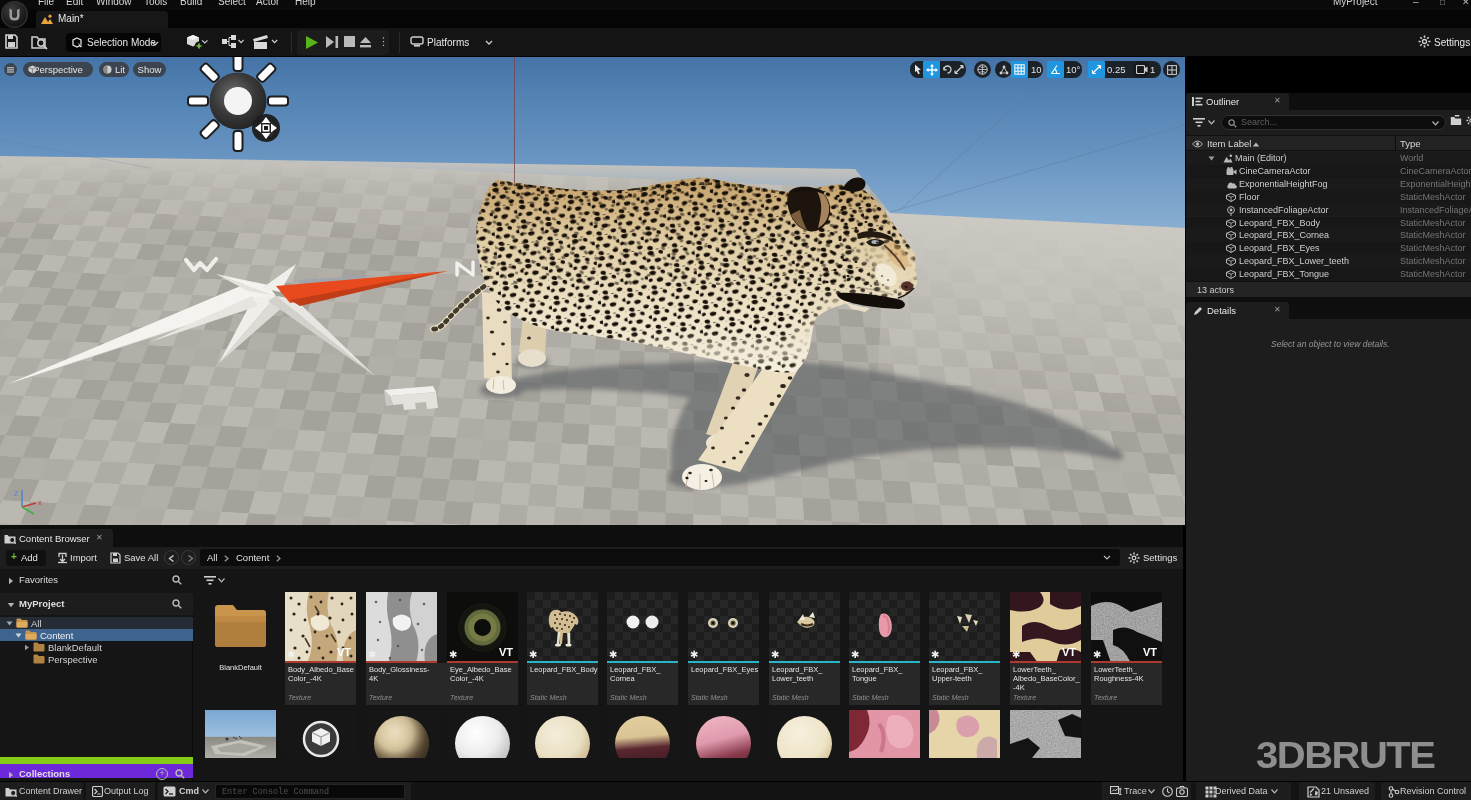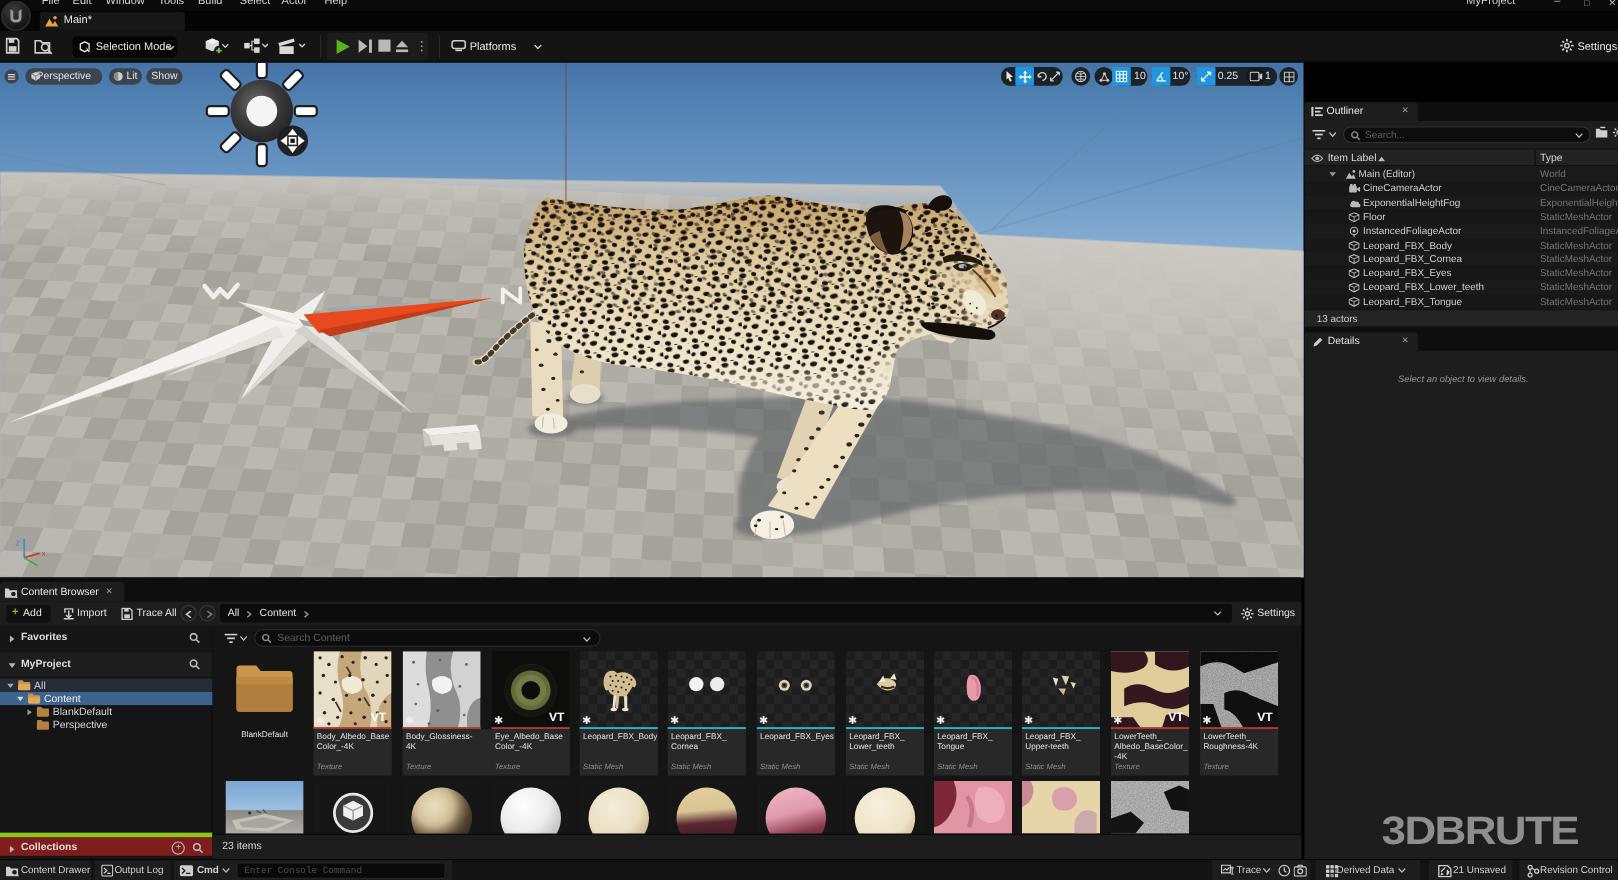--- a/index.html
+++ b/index.html
@@ -727,21 +727,21 @@
     <svg class="abs" style="left:57px;top:5px" width="11" height="12" viewBox="0 0 11 12">
         <path d="M2 5 V1.5 h7 V5 M5.5 3 V9 M3 7 l2.5 2.5 L8 7" stroke="#cfcfcf" stroke-width="1.3" fill="none"></path>
         <path d="M1 10.5 h9" stroke="#cfcfcf" stroke-width="1.3"></path>
       </svg>
     <span class="txt" style="left:70px;top:5px;font-size:9.5px;color:#e0e0e0">Import</span>
     <svg class="abs" style="left:110px;top:5px" width="11" height="12" viewBox="0 0 11 12">
         <path d="M1 1 h7 l2 2 v8 h-9 z" fill="none" stroke="#cfcfcf" stroke-width="1.2"></path>
         <rect x="3" y="6.5" width="5" height="3.5" fill="#cfcfcf"></rect>
         <rect x="3" y="1" width="4" height="3" fill="#cfcfcf"></rect>
       </svg>
-    <span class="txt" style="left:124px;top:5px;font-size:9.5px;color:#e0e0e0">Trace All</span>
+    <span class="txt" style="left:124px;top:5px;font-size:9.5px;color:#e0e0e0">Save All</span>
     <div class="abs" style="left:164px;top:3px;width:15px;height:15px;border:1px solid #3a3a3a;border-radius:50%">
         <svg style="position:absolute;left:3px;top:4px" width="7" height="7" viewBox="0 0 7 7">
           <path d="M5.5 0.5 L1.5 3.5 L5.5 6.5" stroke="#c9c9c9" stroke-width="1.4" fill="none"></path>
         </svg>
       </div>
     <div class="abs" style="left:181px;top:3px;width:15px;height:15px;border:1px solid #3a3a3a;border-radius:50%">
         <svg style="position:absolute;left:5px;top:4px" width="7" height="7" viewBox="0 0 7 7">
           <path d="M1.5 0.5 L5.5 3.5 L1.5 6.5" stroke="#7a7a7a" stroke-width="1.4" fill="none"></path>
         </svg>
       </div>
@@ -771,38 +771,28 @@
     <svg class="abs" style="left:204px;top:7px" width="12" height="9" viewBox="0 0 12 9">
         <g fill="#cfcfcf">
           <rect x="0" y="0" width="12" height="1.6"></rect>
           <rect x="2.5" y="3.5" width="7" height="1.6"></rect>
           <rect x="4.5" y="7" width="3" height="1.6"></rect>
         </g>
       </svg>
     <svg class="abs" style="left:218px;top:9px" width="7" height="5" viewBox="0 0 7 5">
         <path d="M0.5 0.5 L3.5 3.8 L6.5 0.5" stroke="#bbb" stroke-width="1.2" fill="none"></path>
       </svg>
-    <div class="abs" style="left:231px;top:3px;width:315px;height:16px;background:#0c0c0c;border:1px solid #2c2c2c;border-radius:9px">
-      <svg class="abs" style="left:6px;top:3px" width="9" height="9" viewBox="0 0 9 9">
-          <circle cx="3.6" cy="3.6" r="2.7" fill="none" stroke="#8b8b8b" stroke-width="1.3"></circle>
-          <path d="M5.8 5.8 L8.3 8.3" stroke="#8b8b8b" stroke-width="1.3"></path>
-        </svg>
-      <span class="txt" style="left:20px;top:2px;font-size:9.5px;color:#606060">Search Content</span>
-      <svg class="abs" style="left:298px;top:6px" width="7" height="5" viewBox="0 0 7 5">
-          <path d="M0.5 0.5 L3.5 3.8 L6.5 0.5" stroke="#bbb" stroke-width="1.2" fill="none"></path>
-        </svg>
-    </div>
   </div>
 
   <div class="abs" style="left:0;top:44px;width:193px;height:214px;background:#151515;border-right:1px solid #0a0a0a">
     <div class="abs" style="left:0;top:0;width:193px;height:23px;background:#151515">
       <svg class="abs" style="left:8px;top:8px" width="6" height="8" viewBox="0 0 6 8">
           <path d="M1 0.8 L5 4 L1 7.2 Z" fill="#b5b5b5"></path>
         </svg>
-      <span class="txt" style="left:19px;top:5px;font-size:9.5px;font-weight:bold;color:#dedede">Favorites</span>
+      <span class="txt" style="left:19px;top:5px;font-size:9.5px;font-weight:normal;color:#dedede">Favorites</span>
       <svg class="abs" style="left:172px;top:6px" width="10" height="10" viewBox="0 0 9 9">
           <circle cx="3.6" cy="3.6" r="2.7" fill="none" stroke="#bbb" stroke-width="1.3"></circle>
           <path d="M5.8 5.8 L8.3 8.3" stroke="#bbb" stroke-width="1.3"></path>
         </svg>
     </div>
     <div class="abs" style="left:0;top:24px;width:193px;height:22px;background:#1d1d1d">
       <svg class="abs" style="left:7px;top:9px" width="8" height="6" viewBox="0 0 8 6">
           <path d="M0.8 1 H7.2 L4 5.2 Z" fill="#b5b5b5"></path>
         </svg>
       <span class="txt" style="left:19px;top:5px;font-size:9.5px;font-weight:bold;color:#dedede">MyProject</span>
@@ -841,21 +831,21 @@
       <span class="txt" style="left:48px;top:0.5px;font-size:9.5px;color:#d5d5d5">BlankDefault</span>
     </div>
     <div class="abs" style="left:0;top:84px;width:193px;height:12px">
       <svg class="abs" style="left:33px;top:1px" width="12" height="10" viewBox="0 0 12 10">
           <path d="M0.5 1.5 Q0.5 0.5 1.5 0.5 H4.5 L5.8 2 H10.5 Q11.5 2 11.5 3 V8.5 Q11.5 9.5 10.5 9.5 H1.5 Q0.5 9.5 0.5 8.5 Z" fill="#b08440"></path>
         </svg>
       <span class="txt" style="left:48px;top:0.5px;font-size:9.5px;color:#d5d5d5">Perspective</span>
     </div>
   </div>
 
-  <div class="abs" style="left:0;top:232px;width:193px;height:21px;background:#7f1d1d;border-top:4px solid #84cc16">
+  <div class="abs" style="left:0;top:232px;width:193px;height:21px;background:#6d28d9;border-top:7px solid #84cc16">
     <svg class="abs" style="left:8px;top:7px" width="6" height="8" viewBox="0 0 6 8">
         <path d="M1 0.8 L5 4 L1 7.2 Z" fill="#b5b5b5"></path>
       </svg>
     <span class="txt" style="left:19px;top:4px;font-size:9.5px;font-weight:bold;color:#dedede">Collections</span>
     <div class="abs" style="left:156px;top:4px;width:12px;height:12px;border:1px solid #bbb;border-radius:50%">
         <span style="position:absolute;left:2.5px;top:-1px;font-size:9px;color:#bbb">+</span>
       </div>
     <svg class="abs" style="left:175px;top:5px" width="10" height="10" viewBox="0 0 9 9">
         <circle cx="3.6" cy="3.6" r="2.7" fill="none" stroke="#bbb" stroke-width="1.3"></circle>
         <path d="M5.8 5.8 L8.3 8.3" stroke="#bbb" stroke-width="1.3"></path>
@@ -1194,23 +1184,20 @@
           <feColorMatrix type="saturate" values="0"></feColorMatrix>
           <feComponentTransfer>
             <feFuncA type="linear" slope="0.5" intercept="0.2"></feFuncA>
           </feComponentTransfer>
         </filter>
         <path d="M0 34 l18 -6 l12 10 l-8 10 H0 Z" fill="#141414"></path>
         <path d="M48 10 l14 -6 l9 4 v20 l-16 -2 Z" fill="#121212"></path>
       </svg>
     </div>
 
-  <div class="abs" style="left:193px;top:233px;width:990px;height:23px;background:#1d1d1d;border-top:1px solid #0a0a0a">
-    <span class="txt" style="left:9px;top:5px;font-size:9.5px;color:#d8d8d8">23 items</span>
-  </div>
 </div>
 
 <div id="statusbar" class="abs">
   <div class="abs" style="left:0;top:0;width:83px;height:18px;background:#1d1d1d">
     <svg class="abs" style="left:5px;top:4px" width="12" height="11" viewBox="0 0 12 11">
         <path d="M0.5 2 h3.2 l1.2 1.5 h6.6 v7 H0.5 z" fill="#cfcfcf"></path>
         <circle cx="8.2" cy="7" r="2.6" fill="#1d1d1d" stroke="#cfcfcf" stroke-width="1"></circle>
         <path d="M10 8.8 L11.8 10.6" stroke="#cfcfcf" stroke-width="1.2"></path>
       </svg>
     <span class="sbitem" style="left:19px">Content Drawer</span>

